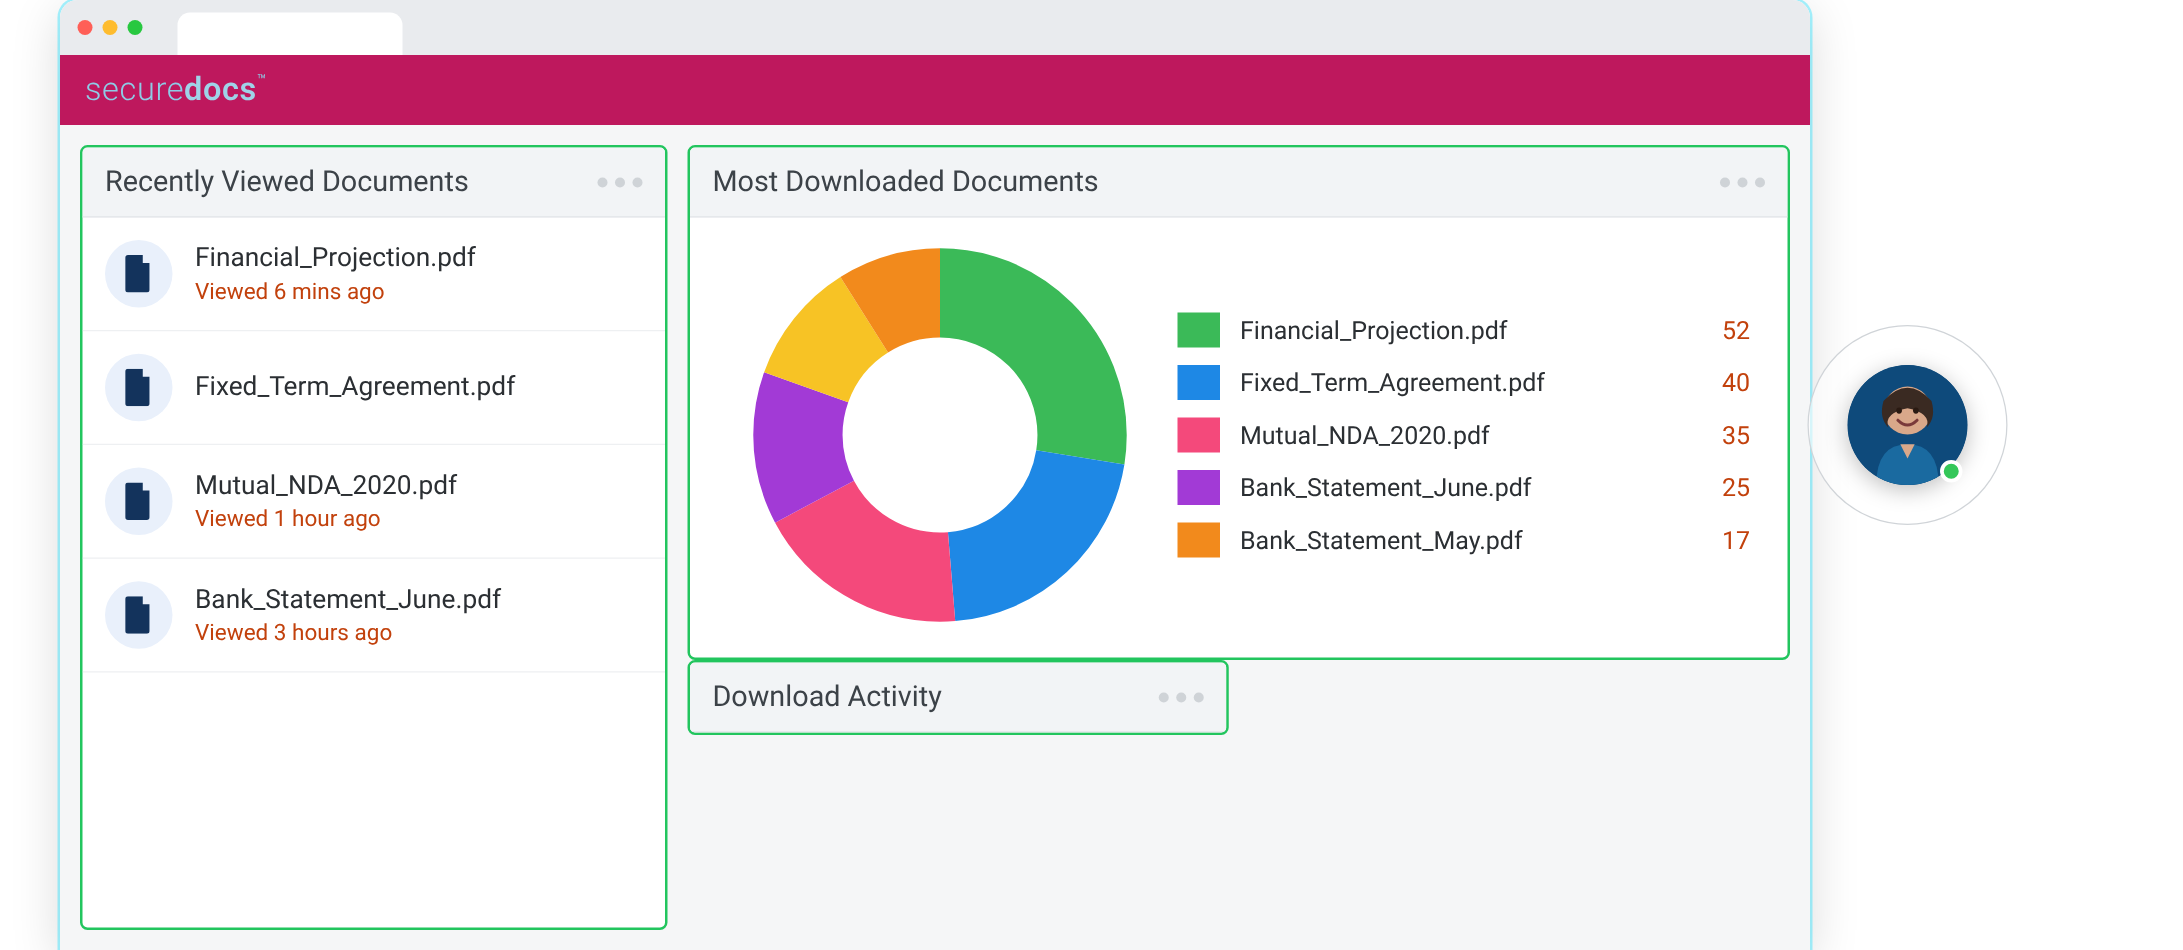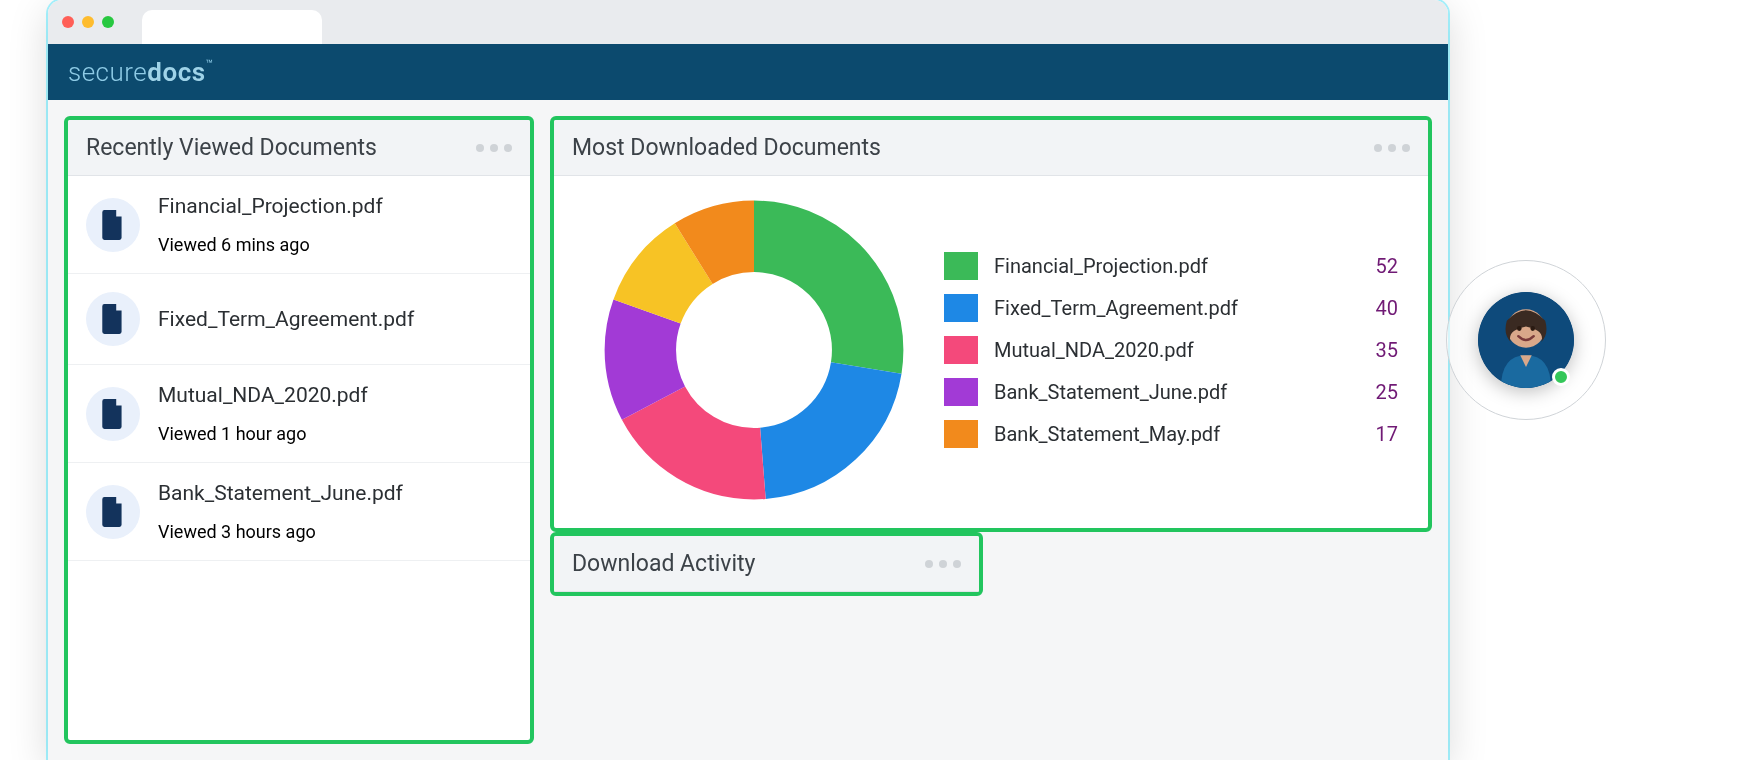--- a/index.html
+++ b/index.html
@@ -35,41 +35,41 @@
   .dot.red{background:#ff5f57;} .dot.yel{background:#febc2e;} .dot.grn{background:#28c840;}
   .tab-shape {
     margin-left: 20px;
     width: 180px; height: 34px;
     background:#fff;
     border-radius: 10px 10px 0 0;
     align-self:flex-end;
   }
   .appbar {
     height: 56px;
-    background: #0c4a6e;
+    background: #be185d;
     display:flex; align-items:center;
     padding: 0 20px;
   }
   .logo { color:#fff; font-size:26px; letter-spacing:.5px; }
   .logo .light { color:#8ecbe6; font-weight:300; }
   .logo .bold { color:#9fd3e8; font-weight:600; }
   .logo .tm { font-size:12px; vertical-align: top; color:#8ecbe6; }
 
   .content {
     padding: 16px;
     display: grid;
     grid-template-columns: 470px 1fr;
     gap: 16px;
     height: calc(100% - 44px - 56px);
     background: #f5f6f7;
   }
 
   .panel {
     background:#fff;
-    border:4px solid #22c55e;
+    border:2px solid #22c55e;
     border-radius:6px;
     overflow:hidden;
     display:flex; flex-direction:column;
   }
   .panel-header {
     background:#f2f4f6;
     border-bottom:1px solid #e1e4e8;
     padding: 14px 18px;
     display:flex; align-items:center; justify-content:space-between;
   }
@@ -85,40 +85,40 @@
     cursor:pointer;
   }
   .doc-icon {
     width:54px; height:54px; border-radius:50%;
     background:#e9f0fb;
     display:flex; align-items:center; justify-content:center;
     flex-shrink:0;
   }
   .doc-icon svg { width:26px; height:30px; fill:#13335c; }
   .doc-name { font-size:21px; color:#2b2f33; }
-  .doc-sub { font-size:18px; color:#000000; margin-top:16px; }
+  .doc-sub { font-size:18px; color:#c2410c; margin-top:4px; }
 
   .right-col { display:flex; flex-direction:column; min-height:0; }
 
   .donut-body {
     display:flex; align-items:center; gap:40px;
     padding: 24px 30px 28px 50px;
   }
   .donut-wrap { width:300px; height:300px; position:relative; flex-shrink:0; }
   .donut-wrap svg { width:100%; height:100%; transform: rotate(-90deg); }
   .donut-hole {
     position:absolute; inset:0; margin:auto;
     width:132px; height:132px; border-radius:50%; background:#fff;
   }
 
   .legend { flex:1; display:flex; flex-direction:column; gap:14px; }
   .legend-row { display:flex; align-items:center; gap:16px; }
   .swatch { width:34px; height:28px; flex-shrink:0; }
   .legend-label { flex:1; font-size:20px; color:#2b2f33; }
-  .legend-value { font-size:20px; color:#701a75; min-width:40px; text-align:right; }
+  .legend-value { font-size:20px; color:#c2410c; min-width:40px; text-align:right; }
 
   .bottom-row { display:grid; grid-template-columns: 1fr 1fr; gap:16px; }
 
   .chat-bubble {
     position:absolute;
     right: 140px;
     top: 260px;
     width: 160px; height:160px;
     border-radius:50%;
     border: 1px solid #d0d4d8;

